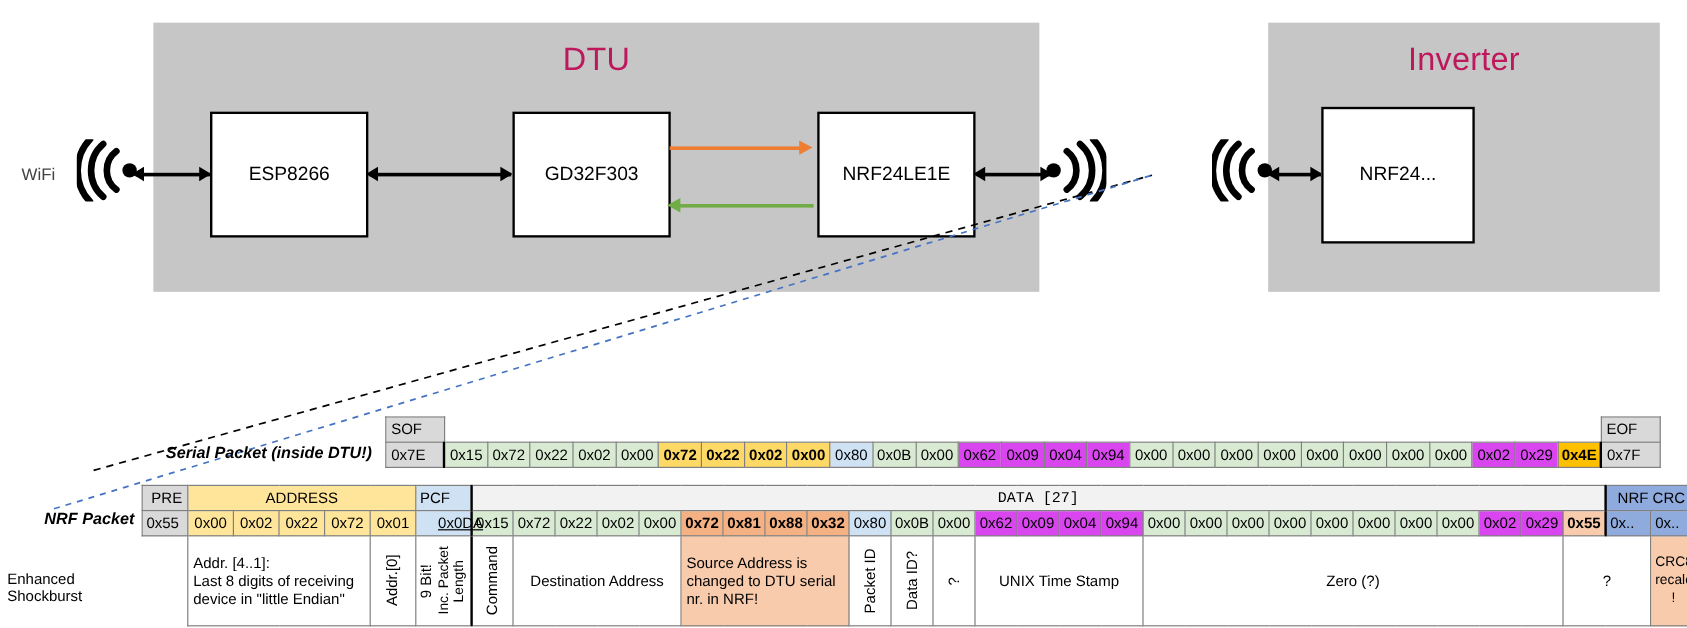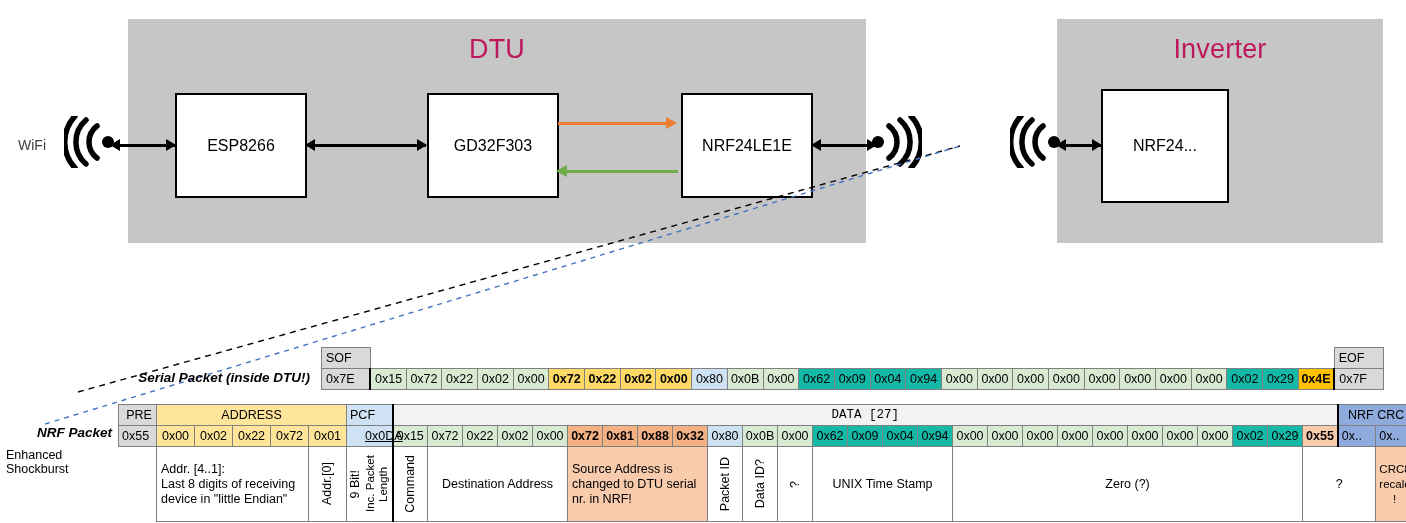--- a/index.html
+++ b/index.html
@@ -51,21 +51,21 @@
     border:1px solid #808080;
     font-size:12.5px;
     text-align:center;
     vertical-align:middle;
     padding:0;
     white-space:nowrap;
     height:20px;
     color:#000;
   }
   .c-grey{background:#d9d9d9;}
-  .c-grey2{background:#14b8a6;}
+  .c-grey2{background:#d946ef;}
   .c-green{background:#d9ead3;}
   .c-yellow{background:#ffd966;font-weight:bold;}
   .c-yellow-l{background:#ffe599;}
   .c-blue{background:#cfe2f3;}
   .c-blue2{background:#8faadc;}
   .c-orange{background:#f4b183;font-weight:bold;}
   .c-orange-l{background:#f8cbad;}
   .c-amber{background:#ffc000;font-weight:bold;}
   .c-faint{background:#f2f2f2;font-family:Liberation Mono, monospace;}
   .desc td{height:70px;font-size:12.5px;background:#ffffff;border:1px solid #808080;}
@@ -98,20 +98,21 @@
     text-align:right;
     color:#000;
   }
   .rowlabel2{
     position:absolute;
     font-size:12.5px;
     text-align:left;
     color:#000;
     font-style:normal;
     font-weight:normal;
+    margin-top:28px;
   }
   .thickleft{border-left:2.5px solid #000 !important;}
   .thickright{border-right:2.5px solid #000 !important;}
   .noborder{border:none !important;background:transparent !important;}
 </style>
 </head>
 <body>
 
 <div class="canvas">
 

